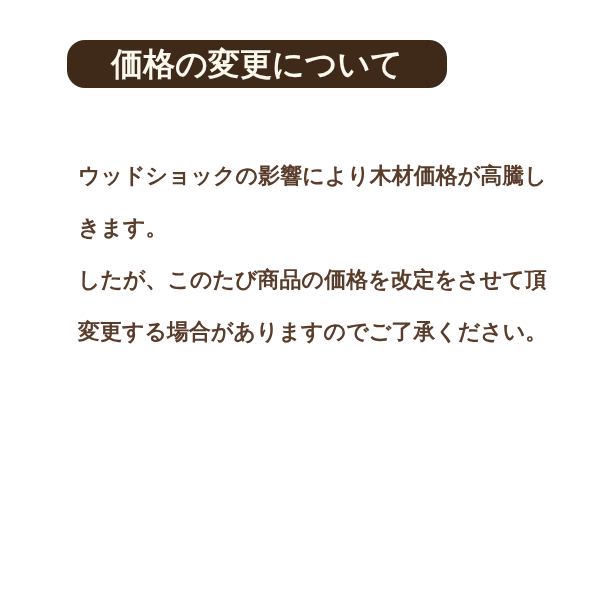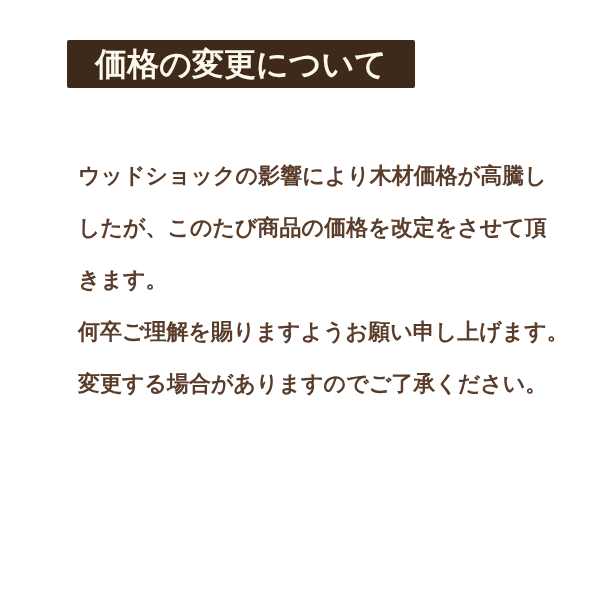--- a/index.html
+++ b/index.html
@@ -11,23 +11,23 @@
   * { margin: 0; padding: 0; box-sizing: border-box; }
   html, body {
     width: 600px; height: 600px;
     font-family: "DejaVu Sans", sans-serif;
   }
   body { background: var(--page_bg); position: relative; overflow: hidden; }
 
   .header-bar {
     position: absolute;
     left: 67px; top: 40px;
-    width: 348px; height: 48px;
+    width: 380px; height: 48px;
     background: var(--header_bg);
-    border-radius: 2px;
+    border-radius: 18px;
     display: flex;
     align-items: center;
     justify-content: center;
   }
   .header-bar .title {
     color: var(--header_text);
     font-size: 32px;
     font-weight: bold;
     line-height: 48px;
     white-space: nowrap;
@@ -50,17 +50,16 @@
 </style>
 </head>
 <body>
 
 <div class="header-bar">
   <span class="title">価格の変更について</span>
 </div>
 
 <div class="notice">
   <div class="line">ウッドショックの影響により木材価格が高騰し</div>
+  <div class="line">きます。</div>
   <div class="line">したが、このたび商品の価格を改定をさせて頂</div>
-  <div class="line">きます。</div>
-  <div class="line">何卒ご理解を賜りますようお願い申し上げます。</div>
   <div class="line">変更する場合がありますのでご了承ください。</div>
 </div>
 
 </body></html>

